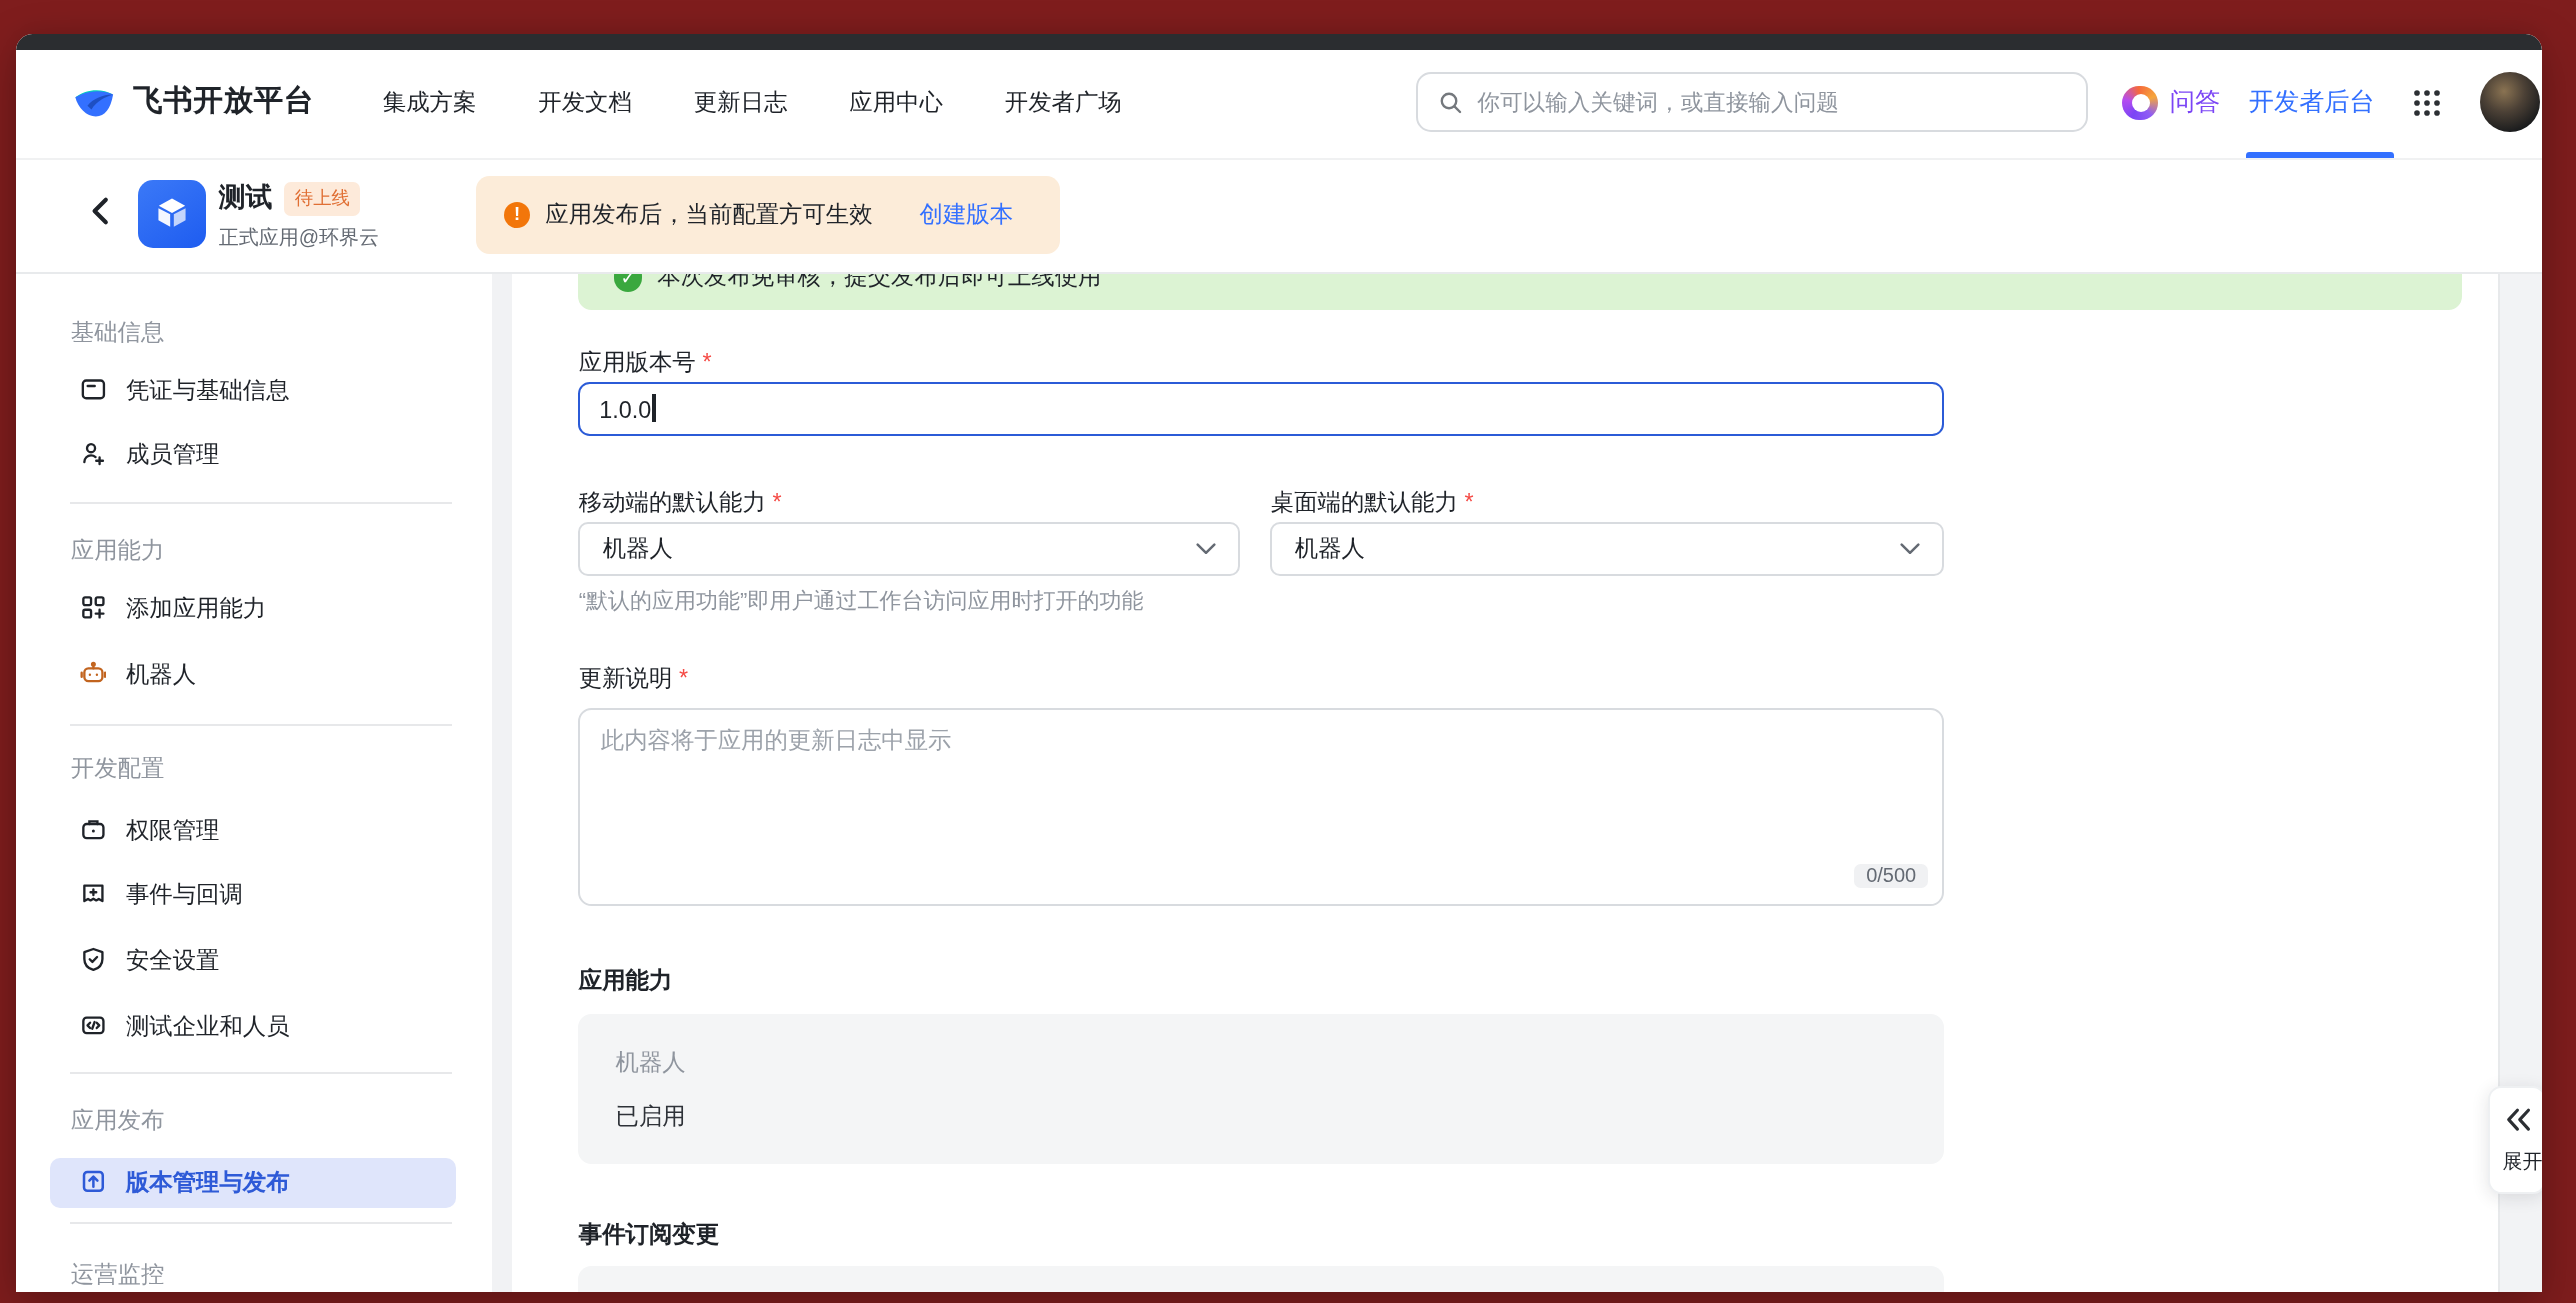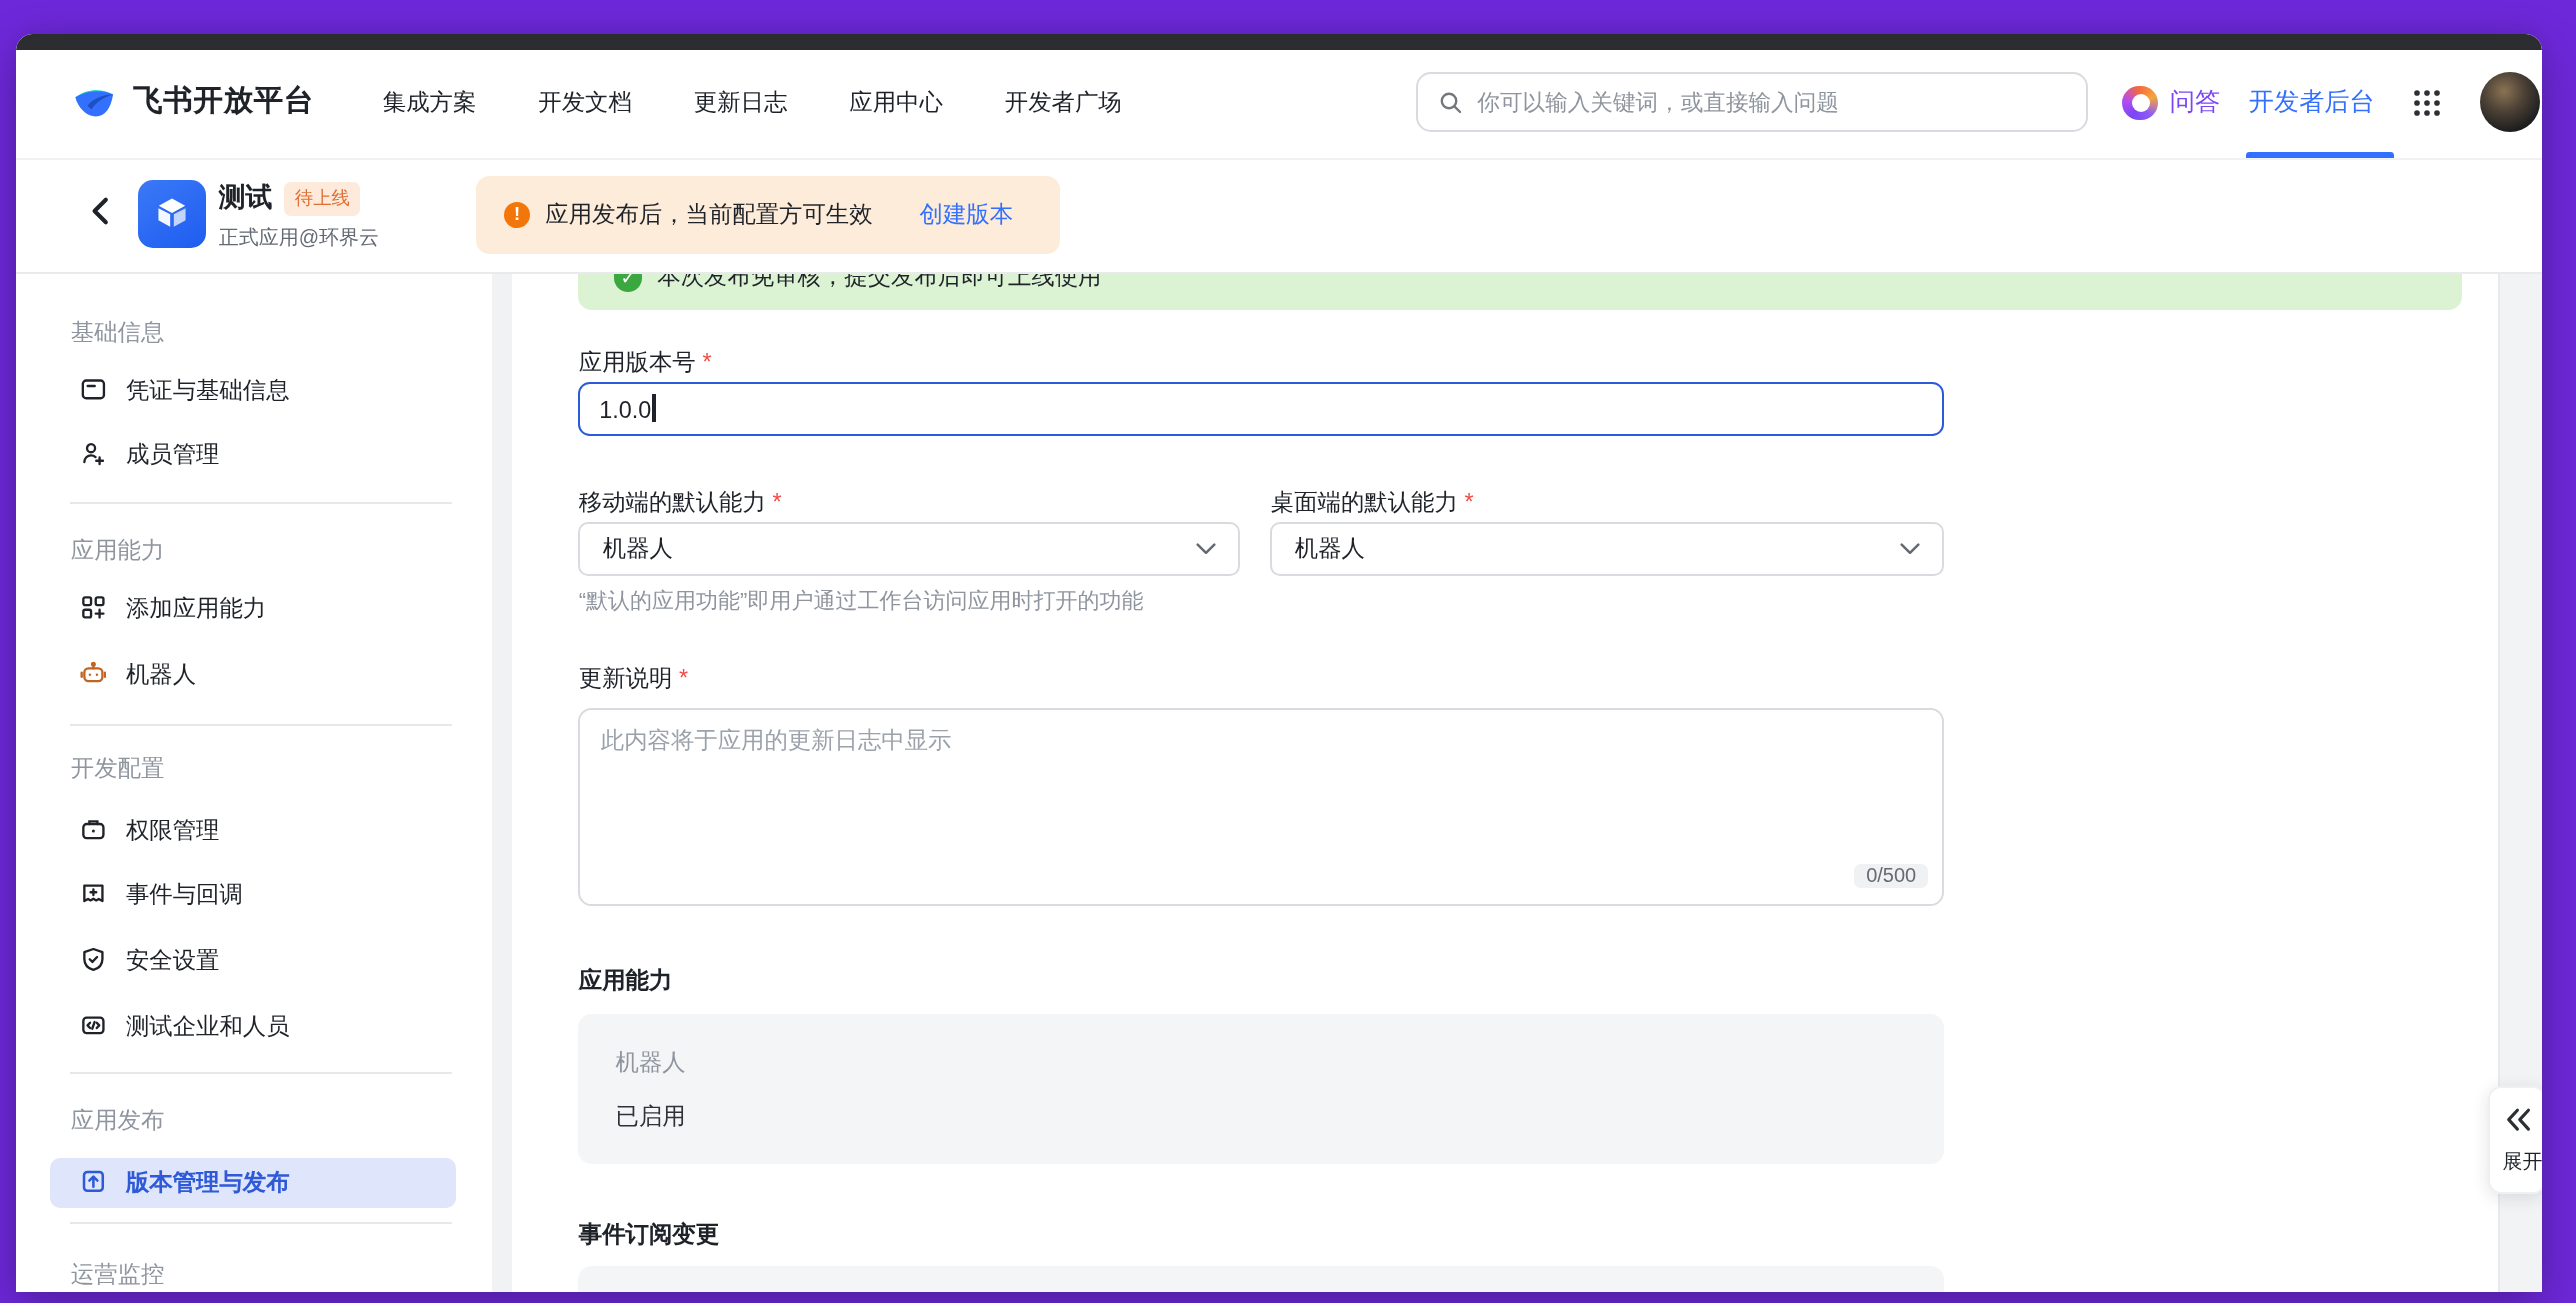--- a/index.html
+++ b/index.html
@@ -1,16 +1,16 @@
 <!DOCTYPE html>
 <html style="font-size:13.4px"><head>
 <meta charset="utf-8">
 <style>
   html,body{margin:0;padding:0;background:#fff;}
-  .viewport{width:2576px;height:1304px;overflow:hidden;background:#6d28d9;}
+  .viewport{width:2576px;height:1304px;overflow:hidden;background:#7f1d1d;}
   .stage{width:1288px;height:652px;transform:scale(2);transform-origin:0 0;position:relative;
          font-family:"Liberation Sans","DejaVu Sans",sans-serif;color:#1f2329;}
   .window{position:absolute;left:8.4px;top:17px;width:1263px;height:629px;background:#fff;
           border-radius:8.4px 8.4px 0 0;box-shadow:0 8.4px 23.5px rgba(0,0,0,.25),0 -3.4px 11.7px rgba(0,0,0,.07);
           overflow:hidden;display:flex;flex-direction:column;}
   .chrome{height:7.5px;background:#2b2d30;border-radius:8.4px 8.4px 0 0;flex:none;}
   
   .topnav{height:54px;flex:none;position:relative;background:#fff;border-bottom:0.8px solid #f0f1f2;}
   .logo{position:absolute;left:28px;top:15px;display:flex;align-items:center;gap:6.7px;cursor:pointer;}
   .logo-text{font-size:14.7px;font-weight:700;letter-spacing:0.4px;}

